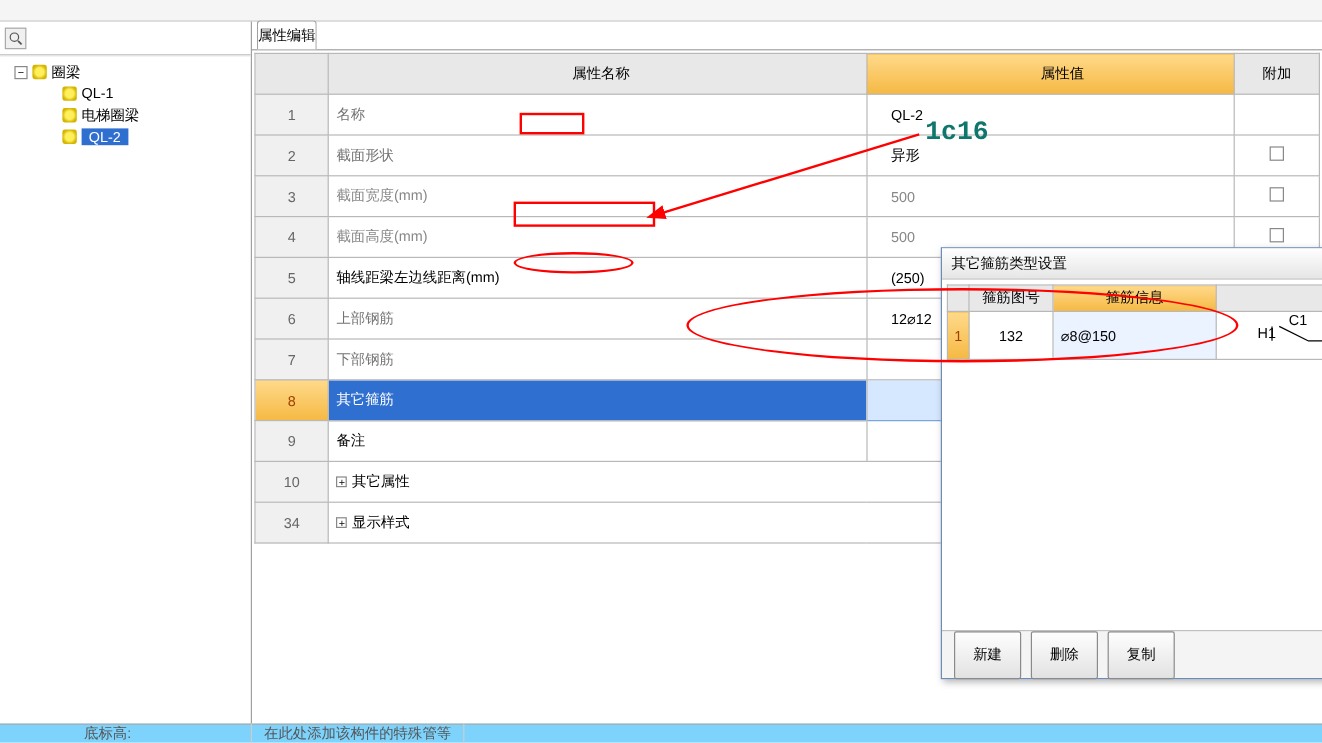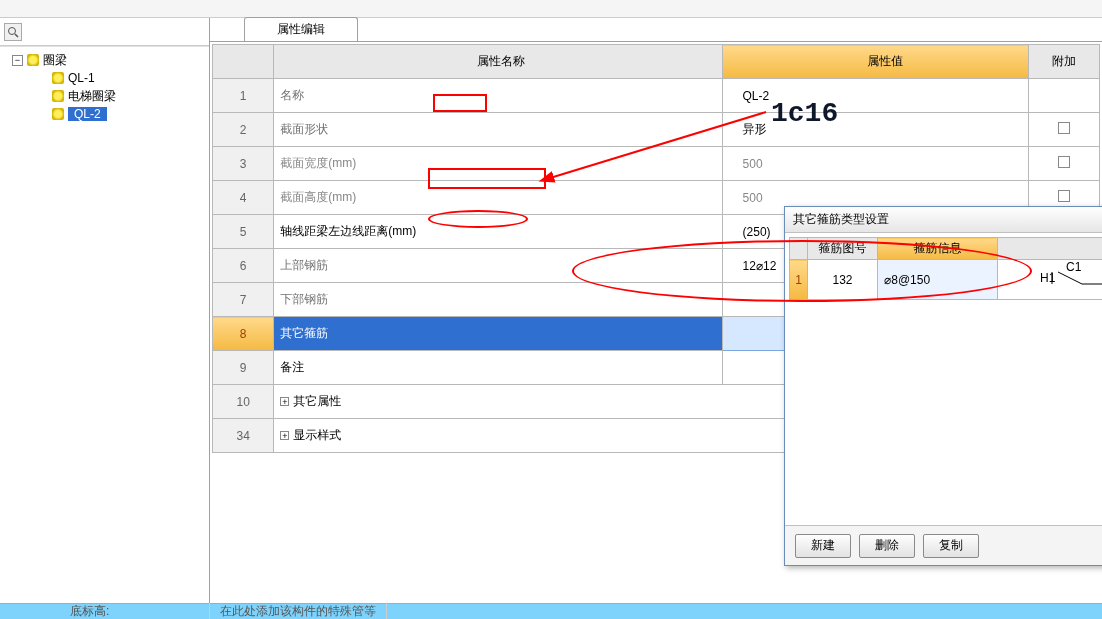--- a/index.html
+++ b/index.html
@@ -19,21 +19,21 @@
 .tree-root { padding-left: 10px; }
 .tree-child { padding-left: 50px; }
 .toggle { width: 11px; height: 11px; border: 1px solid #888; margin-right: 4px; display: inline-flex; align-items: center; justify-content: center; font-size: 9px; line-height: 1; }
 .tree-icon { width: 12px; height: 12px; margin-right: 4px; display: inline-block; }
 .yellow-dot { background: radial-gradient(circle, #ffef5a 40%, #d4b500 70%); border-radius: 2px; }
 .tree-label.selected { background: #2f6fcf; color: #fff; padding: 0 6px; }
 
 
 .right-panel { flex: 1; display: flex; flex-direction: column; position: relative; }
 .tab-row { height: 24px; display: flex; align-items: flex-end; padding-left: 4px; border-bottom: 1px solid #a0a0a0; }
-.tab { border: 1px solid #a0a0a0; border-bottom: none; padding: 3px 32px; background: #fff; font-size: 12px; border-radius: 3px 3px 0 0; margin-left: 30px; }
+.tab { border: 1px solid #a0a0a0; border-bottom: none; padding: 3px 0; background: #fff; font-size: 12px; border-radius: 3px 3px 0 0; }
 
 .prop-table { border-collapse: collapse; margin: 2px; }
 .prop-table th, .prop-table td { border: 1px solid #b8b8b8; height: 34px; font-size: 12px; }
 .prop-table th { background: #e8e8e8; font-weight: normal; text-align: center; }
 .prop-table th.val-col { background: linear-gradient(#ffd98a,#f5b943); }
 .col-num { width: 26px; text-align: center; color: #666; background: #f0f0f0; }
 .col-name { width: 190px; padding-left: 6px; }
 .col-val { width: 130px; padding-left: 20px; }
 .col-add { width: 30px; text-align: center; }
 .link { color: #737373; }
@@ -51,27 +51,27 @@
 .dlg-body { flex: 1; padding: 4px; overflow: auto; }
 .dlg-table { border-collapse: collapse; width: 100%; }
 .dlg-table th, .dlg-table td { border: 1px solid #b8b8b8; font-size: 12px; text-align: center; height: 22px; }
 .dlg-table th { background: #e8e8e8; font-weight: normal; }
 .dlg-table th.hl { background: linear-gradient(#ffd98a,#f5b943); }
 .dlg-table td.editcell { background: #eaf3ff; text-align: left; padding-left: 6px; }
 .dlg-table td.rownum { background: linear-gradient(#ffd98a,#f5b943); width: 18px; color: #a04000; }
 .shape-cell { height: 40px !important; }
 .dlg-buttons { height: 40px; border-top: 1px solid #c0c0c0; display: flex; align-items: center; padding: 0 10px; gap: 8px; background: #f4f4f4; }
 .dlg-buttons .spacer { flex: 1; }
-.btn { min-width: 56px; height: 24px; border: 1px solid #8a8a8a; background: linear-gradient(#fefefe,#e2e2e2); cursor: pointer; border-radius: 2px; padding: 0 10px; }
+.btn { min-width: 56px; height: 40px; border: 1px solid #8a8a8a; background: linear-gradient(#fefefe,#e2e2e2); cursor: pointer; border-radius: 2px; padding: 0 10px; }
 
 
 .overlay { position: absolute; inset: 0; pointer-events: none; }
 .redbox { position: absolute; border: 2px solid #ff0000; }
 .redellipse { position: absolute; border: 2px solid #ff0000; border-radius: 50%; }
-.redtext { position: absolute; color: #0f172a; font-family: "Courier New", monospace; font-size: 28px; font-weight: bold; }
+.redtext { position: absolute; color: #0f766e; font-family: "Courier New", monospace; font-size: 22px; font-weight: bold; }
 
 .statusbar { position: absolute; bottom: 0; left: 0; right: 0; height: 16px; border-top: 1px solid #aaa; background: #7dd3fc; font-size: 11px; color: #555; display:flex; align-items:center; }
 .statusbar .seg { padding: 0 10px; border-right: 1px solid #ccc; }
 </style>
 </head>
 <body>
 
 <div class="topbar"></div>
 
 <div class="main">
@@ -190,21 +190,21 @@
       <div class="dlg-title">
         <span class="dlg-title-text">其它箍筋类型设置</span>
 
       </div>
       <div class="dlg-body">
         <table class="dlg-table">
           <tbody>
               <tr>
             <th style="width:18px"></th>
             <th style="width:70px">箍筋图号</th>
-            <th class="hl" style="width:120px">箍筋信息</th>
+            <th class="hl" style="width:136px">箍筋信息</th>
             <th>图形</th>
           </tr>
           <tr>
             <td class="rownum">1</td>
             <td>132</td>
             <td class="editcell">⌀8@150</td>
             <td class="shape-cell">
               <svg width="200" height="36" viewBox="0 0 200 36">
                 <text x="18" y="22" font-size="10">H1</text>
                 <line x1="30" y1="12" x2="30" y2="24" stroke="#000"></line>

